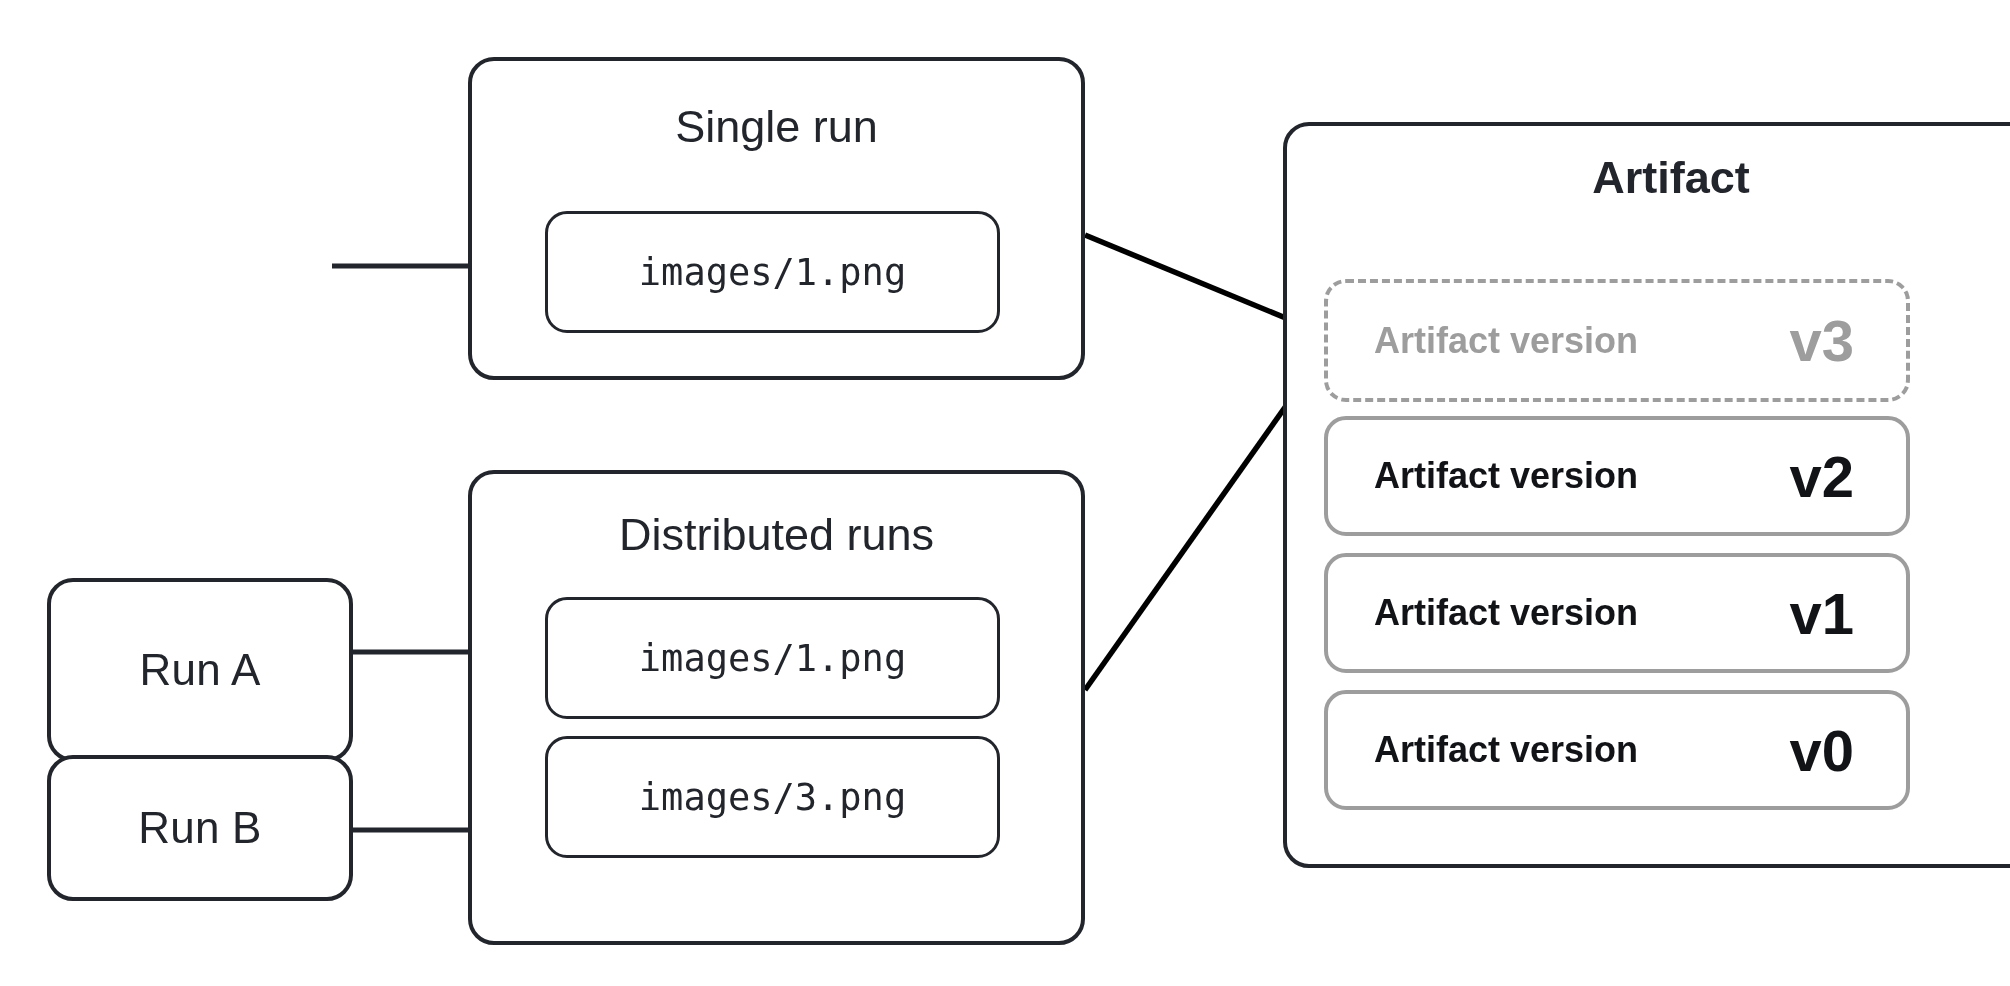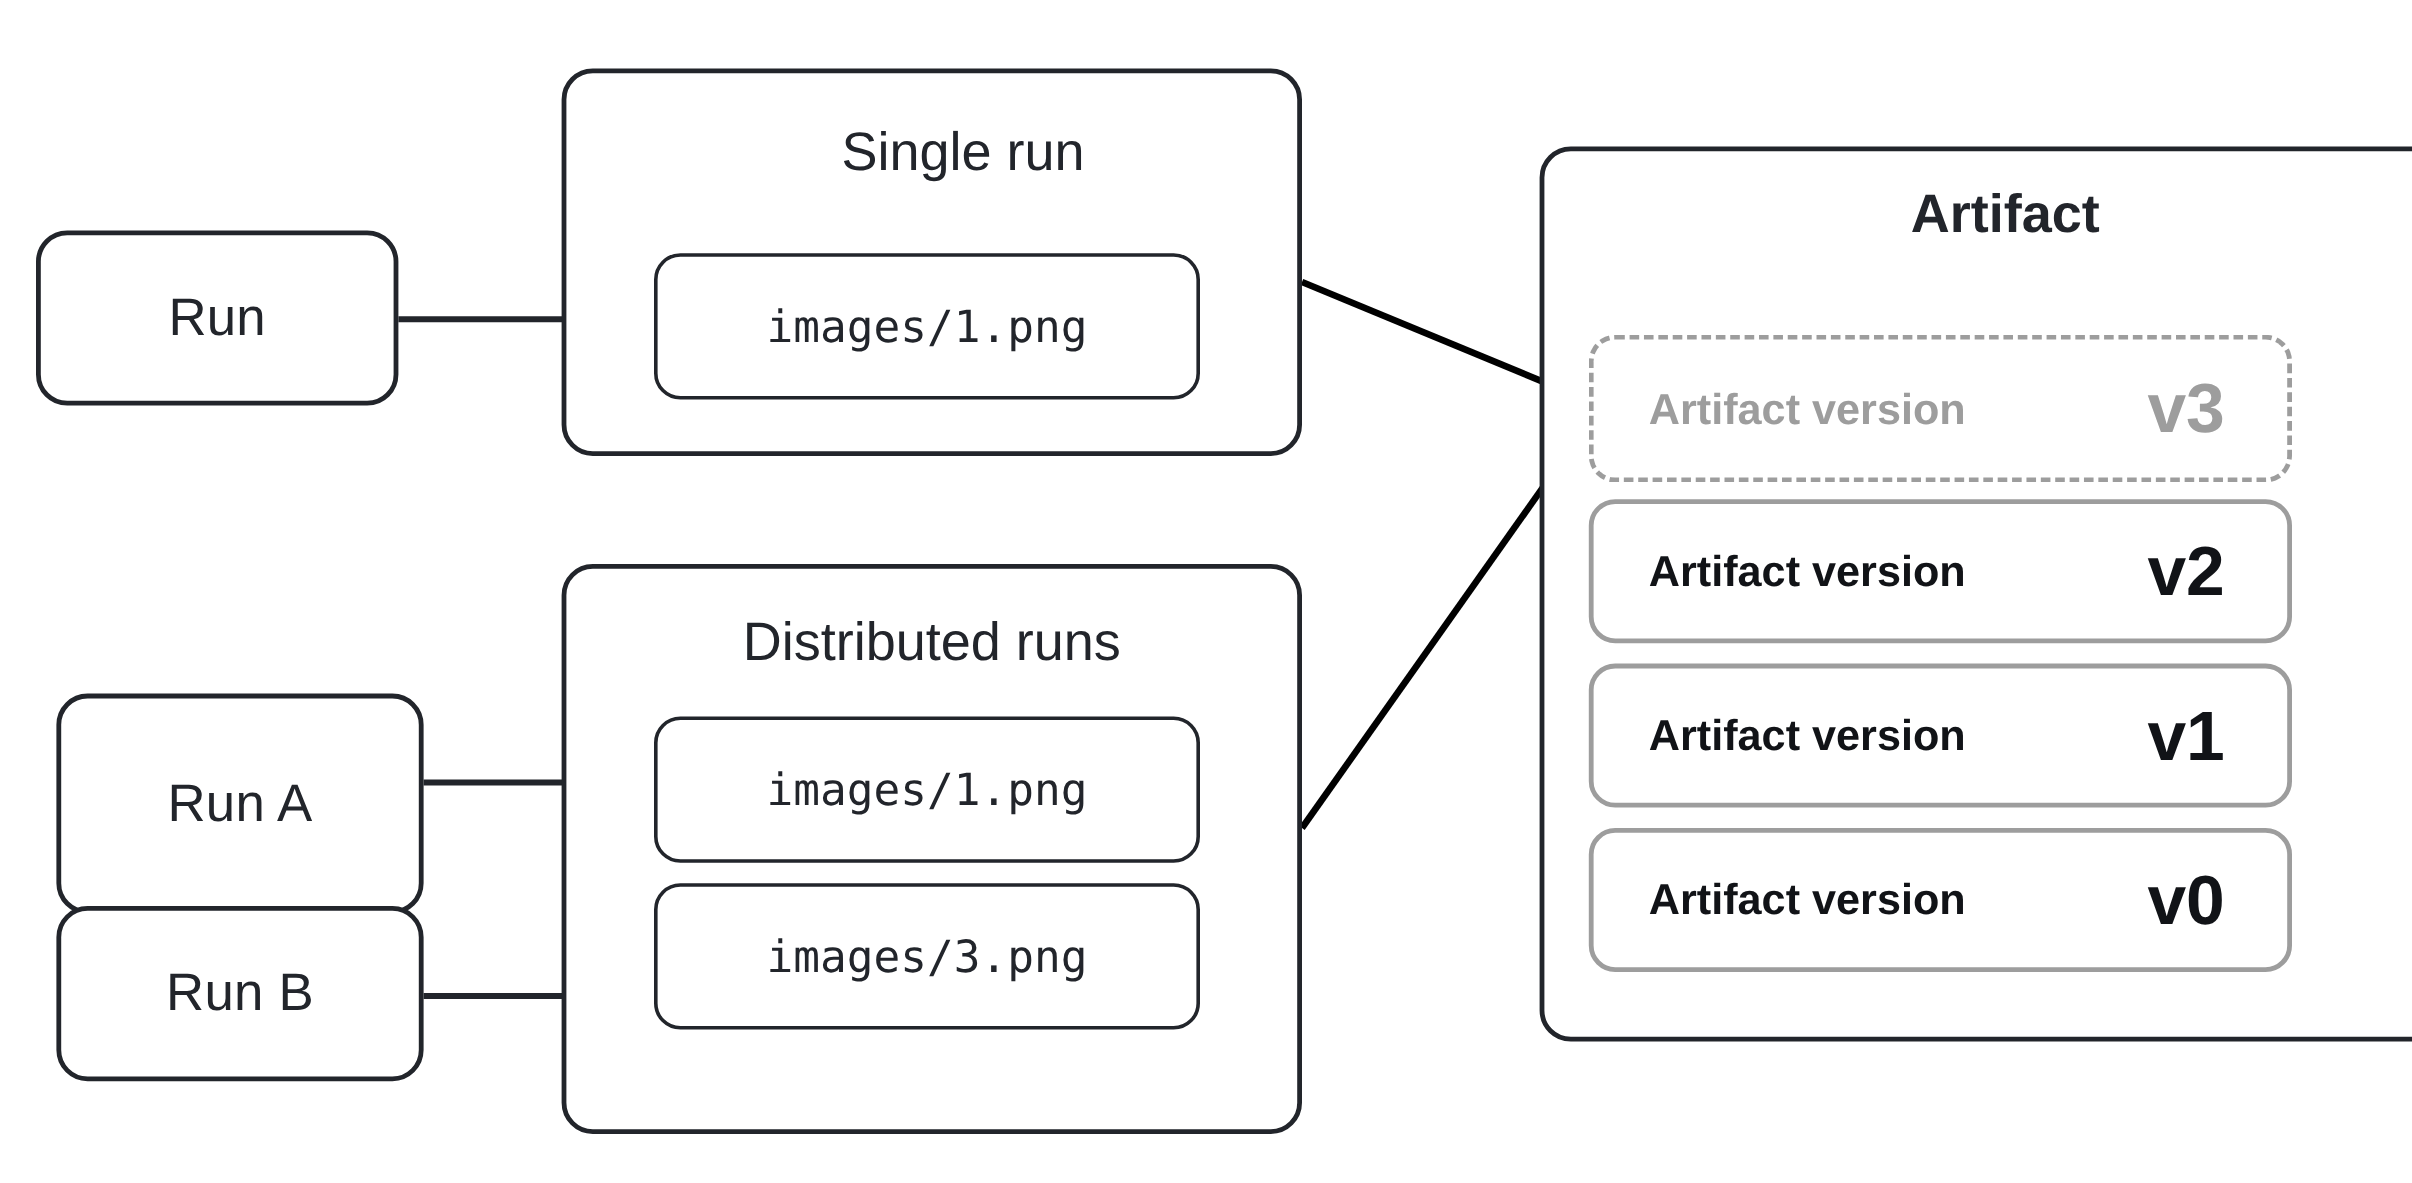--- a/index.html
+++ b/index.html
@@ -115,34 +115,31 @@
 
     <line x1="353" y1="652" x2="545" y2="652" stroke="#22252b" stroke-width="5" marker-end="url(#arrowOpen)"></line>
 
     <line x1="353" y1="830" x2="545" y2="830" stroke="#22252b" stroke-width="5" marker-end="url(#arrowOpen)"></line>
 
     <line x1="1085" y1="235" x2="1334" y2="338" stroke="#000000" stroke-width="5.5" marker-end="url(#arrowOpenBig)"></line>
 
     <line x1="1085" y1="690" x2="1334" y2="338" stroke="#000000" stroke-width="5.5" marker-end="url(#arrowOpenBig)"></line>
   </svg>
 
-  <div class="node box-dark" style="left:30px; top:192px; width:302px; height:146px;">
-    <span class="label-run">Run</span>
-  </div>
 
   <div class="node box-dark" style="left:47px; top:578px; width:306px; height:184px;">
     <span class="label-run">Run A</span>
   </div>
 
   <div class="node box-dark" style="left:47px; top:755px; width:306px; height:146px;">
     <span class="label-run">Run B</span>
   </div>
 
   <div class="node box-dark" style="left:468px; top:57px; width:617px; height:323px; display:block;">
-    <div class="label-group-title" style="top:40px;margin-left:26px;">Single run</div>
+    <div class="label-group-title" style="top:40px;">Single run</div>
 
     <div class="node box-dark-thin" style="left:73px; top:150px; width:455px; height:122px;">
       <span class="label-mono">images/1.png</span>
     </div>
   </div>
 
   <div class="node box-dark" style="left:468px; top:470px; width:617px; height:475px; display:block;">
     <div class="label-group-title" style="top:35px;">Distributed runs</div>
 
     <div class="node box-dark-thin" style="left:73px; top:123px; width:455px; height:122px;">

